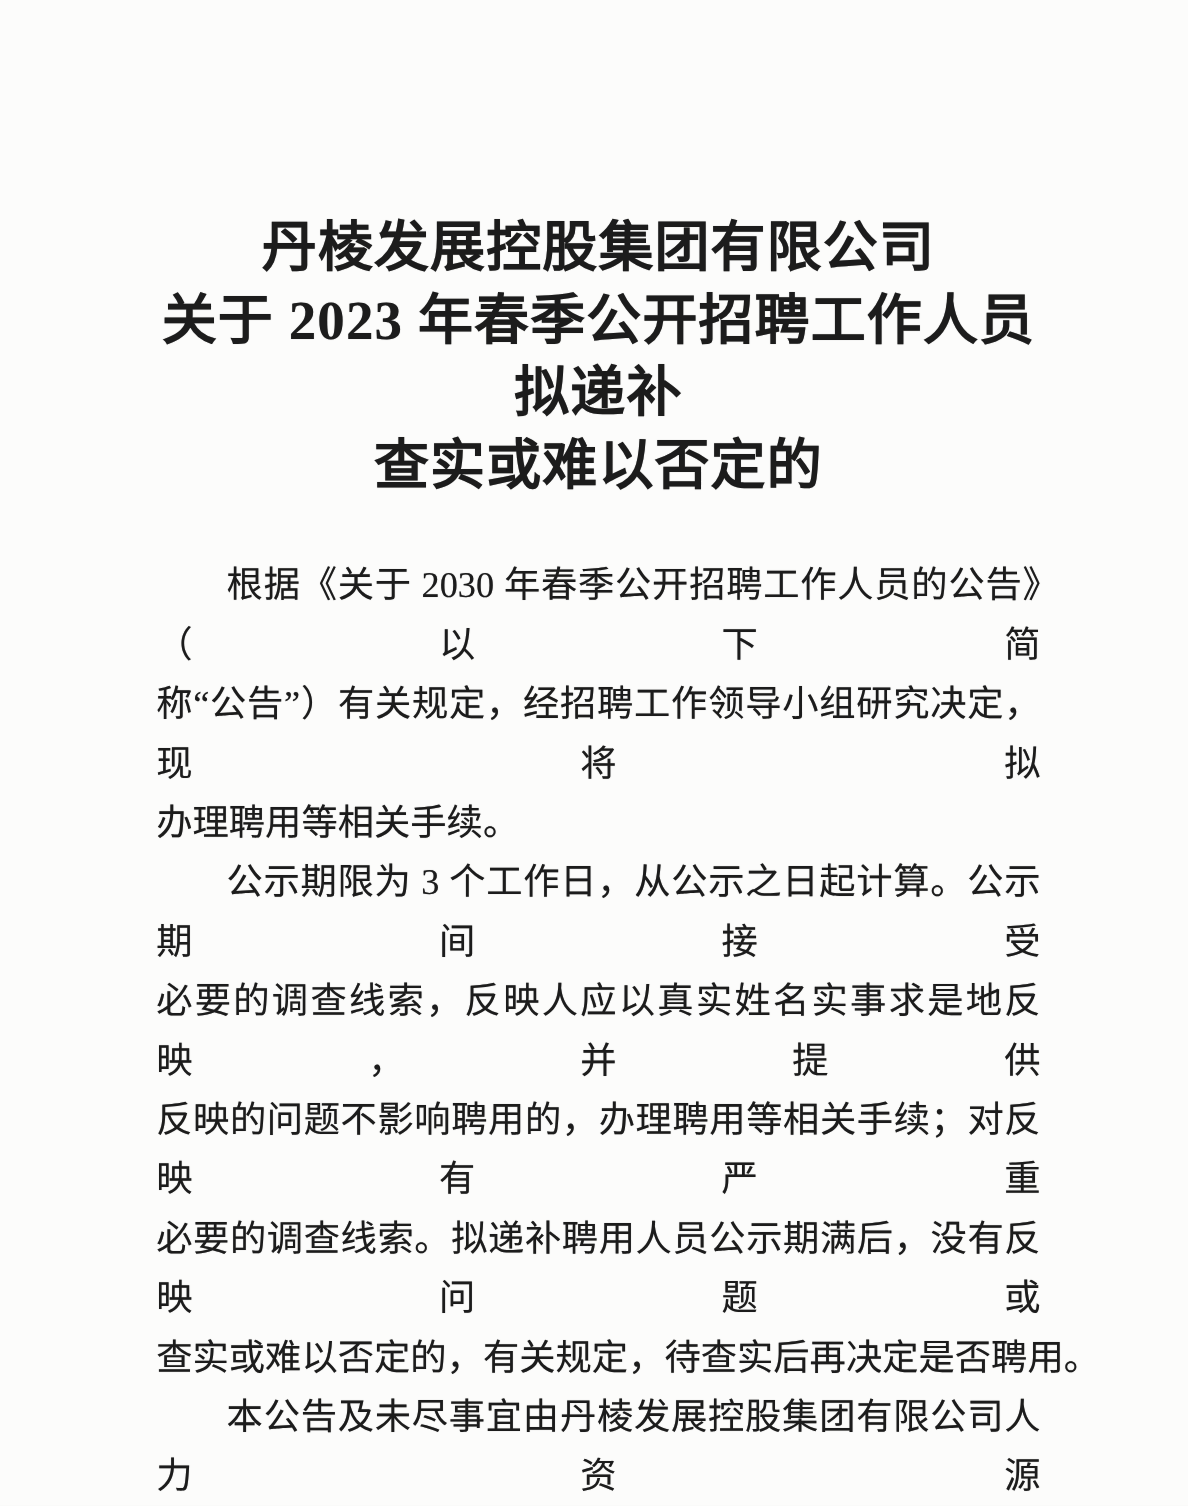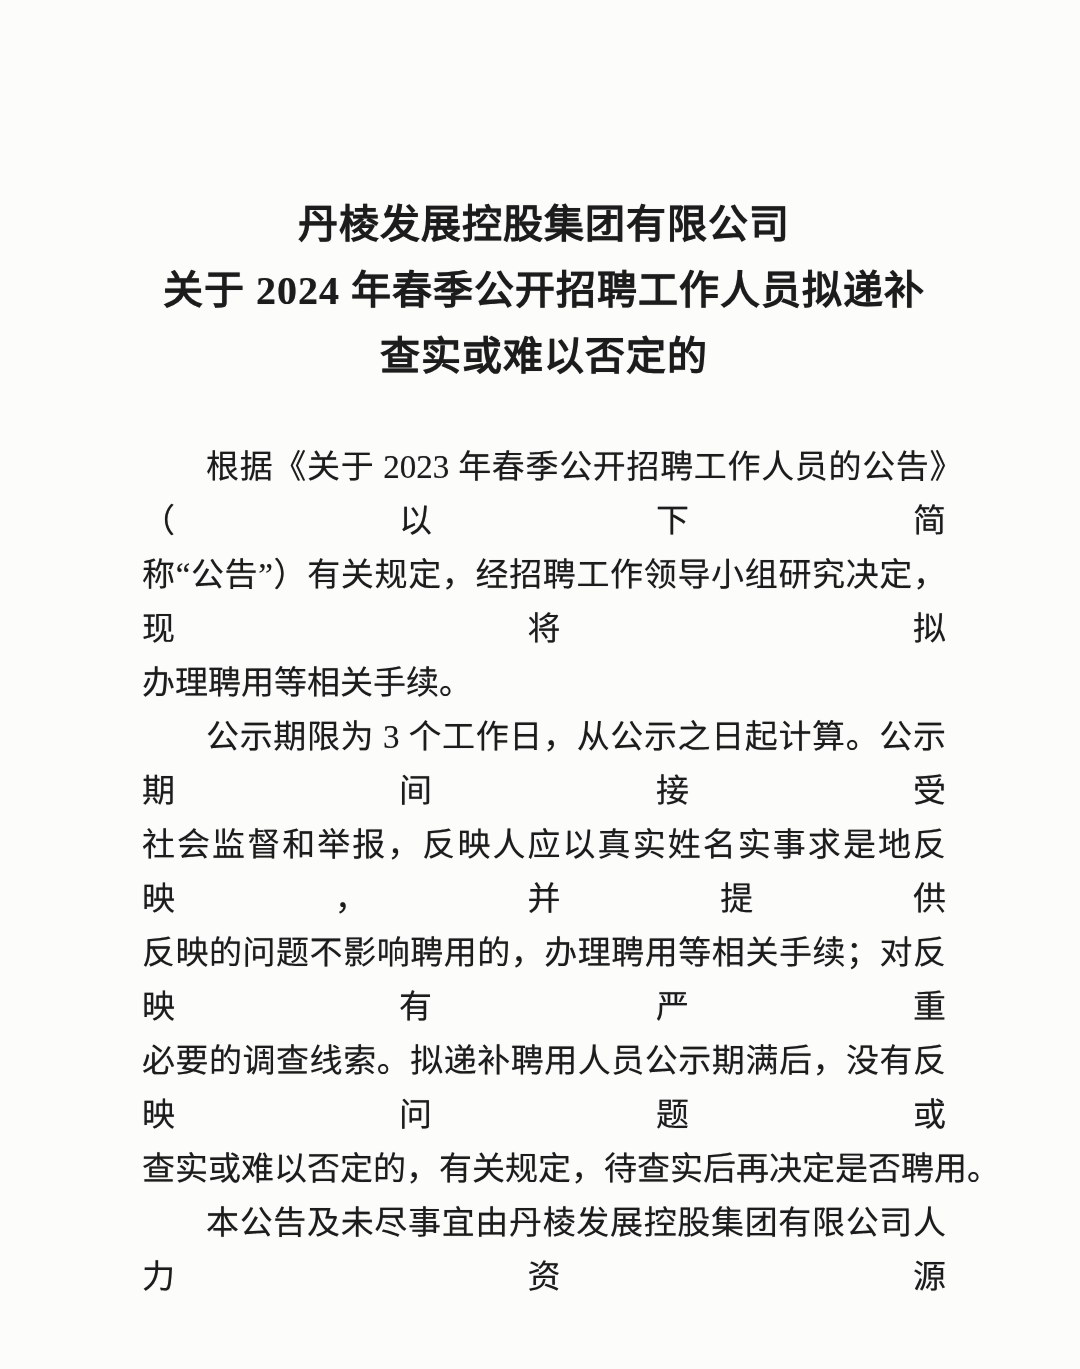--- a/index.html
+++ b/index.html
@@ -16,21 +16,21 @@
     box-sizing: border-box;
     padding: 192px 134px 0 142px;
     font-family: "Liberation Serif", "DejaVu Serif", serif;
     color: #1c1c1c;
     overflow: hidden;
     
     text-shadow: 0 0 0.7px rgba(40,40,40,0.55);
   }
   .doc-title {
     text-align: center;
-    font-size: 40px;
+    font-size: 50px;
     font-weight: 700;
     line-height: 66px;
     letter-spacing: 1px;
   }
   .doc-body {
     margin-top: 50px;
     font-size: 33px;
     line-height: 54px;
   }
   .line {
@@ -48,35 +48,35 @@
     text-indent: 64px;
   }
 </style>
 </head>
 <body>
 
 <div class="page">
 
   <div class="doc-title">
     <div class="title-line">丹棱发展控股集团有限公司</div>
-    <div class="title-line">关于 2024 年春季公开招聘工作人员拟递补</div>
+    <div class="title-line">关于 2023 年春季公开招聘工作人员拟递补</div>
     <div class="title-line">查实或难以否定的</div>
   </div>
 
   <div class="doc-body">
 
     <div class="para">
-      <div class="line j indent">根据《关于 2023 年春季公开招聘工作人员的公告》（以下简</div>
+      <div class="line j indent">根据《关于 2030 年春季公开招聘工作人员的公告》（以下简</div>
       <div class="line j">称“公告”）有关规定，经招聘工作领导小组研究决定，现将拟</div>
       <div class="line">办理聘用等相关手续。</div>
     </div>
 
     <div class="para">
       <div class="line j indent">公示期限为 3 个工作日，从公示之日起计算。公示期间接受</div>
-      <div class="line j">社会监督和举报，反映人应以真实姓名实事求是地反映，并提供</div>
+      <div class="line j">必要的调查线索，反映人应以真实姓名实事求是地反映，并提供</div>
       <div class="line j">反映的问题不影响聘用的，办理聘用等相关手续；对反映有严重</div>
       <div class="line j">必要的调查线索。拟递补聘用人员公示期满后，没有反映问题或</div>
       <div class="line">查实或难以否定的，有关规定，待查实后再决定是否聘用。</div>
     </div>
 
     <div class="para">
       <div class="line j indent">本公告及未尽事宜由丹棱发展控股集团有限公司人力资源</div>
 
     </div>
 

